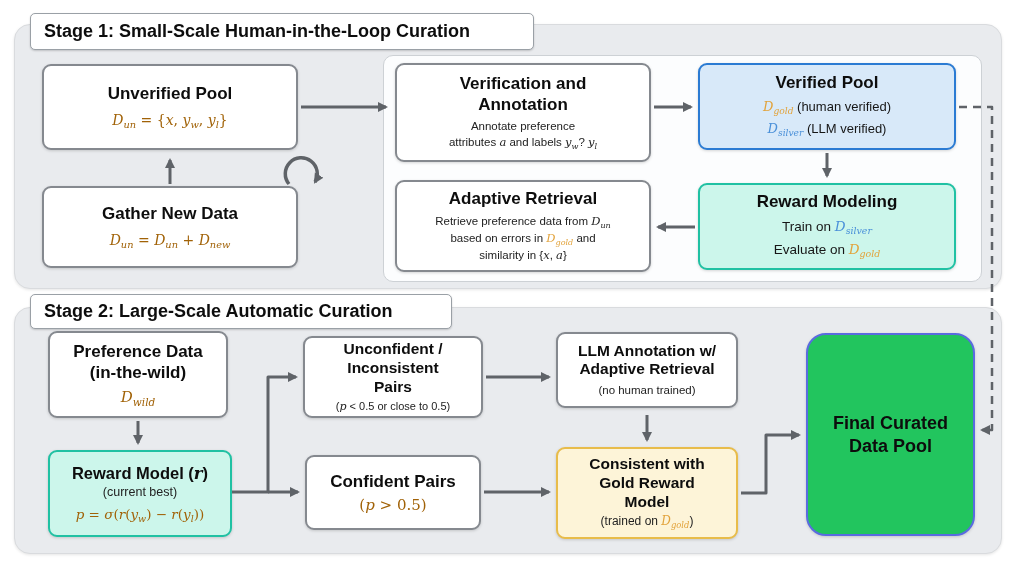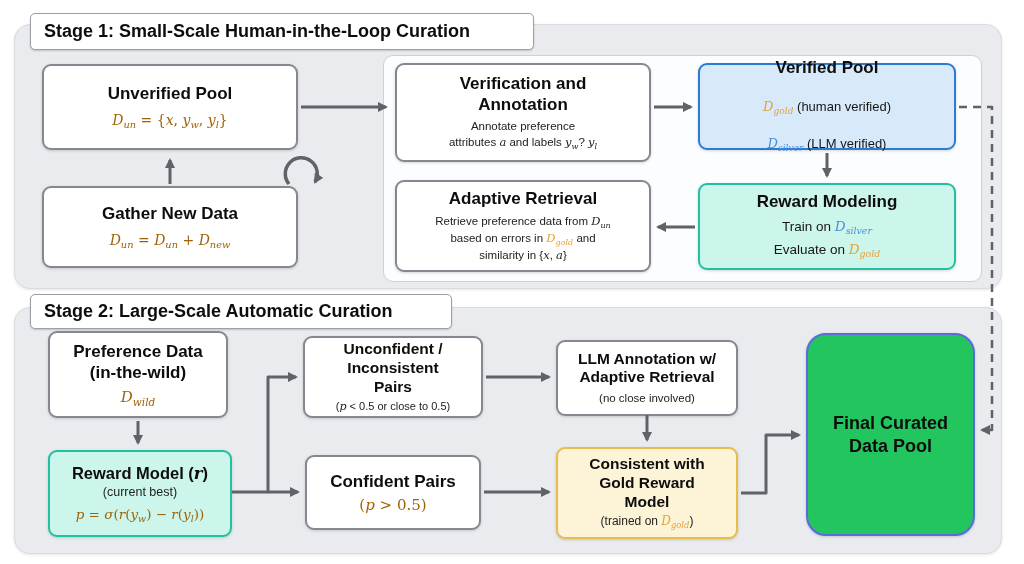--- a/index.html
+++ b/index.html
@@ -10,21 +10,21 @@
   .stage1 { left:14px; top:24px; width:986px; height:263px; }
   .stage2 { left:14px; top:307px; width:986px; height:245px; }
 
   .stage-title { position:absolute; background:#ffffff; border:1.5px solid #9aa0a6; border-radius:5px; box-shadow:0 1px 2px rgba(0,0,0,.18); display:flex; align-items:center; padding-left:13px; font-size:18px; font-weight:bold; color:#0d0d0d; }
   .stage1-title { left:30px; top:13px; width:489px; height:35px; }
   .stage2-title { left:30px; top:294px; width:407px; height:33px; }
 
   .panel { position:absolute; left:383px; top:55px; width:597px; height:225px; background:#fcfdfe; border:1.5px solid #cdd1d5; border-radius:10px; }
 
   .box { position:absolute; background:#ffffff; border:2px solid #85898f; border-radius:9px; box-shadow:0 1px 3px rgba(0,0,0,.16); display:flex; flex-direction:column; align-items:center; justify-content:center; text-align:center; box-sizing:border-box; padding:4px 6px; }
-  .box-blue   { background:#d8e9f9; border-color:#2b7bd3;gap:15px; }
+  .box-blue   { background:#d8e9f9; border-color:#2b7bd3; }
   .box-teal   { background:#ccf6eb; border-color:#20c1a3; }
   .box-gold   { background:#fdf4d8; border-color:#e8bc4a; }
   .box-purple { background:#22c55e; border-color:#5a6be0; border-width:2.5px; border-radius:20px; }
 
   .t17 { font-size:17px; font-weight:bold; line-height:1.25; color:#0d0d0d; }
   .t16 { font-size:15.5px; font-weight:bold; line-height:1.22; color:#0d0d0d; }
   .t18 { font-size:18px; font-weight:bold; line-height:1.25; color:#0d0d0d; }
 
   .formula { font-family:"DejaVu Serif", serif; font-size:14px; color:#a16207; margin-top:8px; }
   .formula-lg { font-size:15px; }
@@ -109,24 +109,24 @@
     <div class="t16">Inconsistent</div>
     <div class="t16">Pairs</div>
     <div class="note" style="font-size:11px; margin-top:2px;"><span>(</span><span class="i">p</span><span> &lt; 0.5 or close to 0.5)</span></div>
   </div>
 
   <div class="box" style="left:305px; top:455px; width:176px; height:75px;">
     <div class="t17">Confident Pairs</div>
     <div class="formula" style="margin-top:4px; font-size:15px;"><span>(</span><span class="i">p</span><span> &gt; 0.5)</span></div>
   </div>
 
-  <div class="box" style="left:556px; top:340px; width:182px; height:76px;">
+  <div class="box" style="left:556px; top:332px; width:182px; height:76px;">
     <div class="t16">LLM Annotation w/</div>
     <div class="t16">Adaptive Retrieval</div>
-    <div class="note mt4">(no close involved)</div>
+    <div class="note mt4">(no human trained)</div>
   </div>
 
   <div class="box box-gold" style="left:556px; top:447px; width:182px; height:92px;">
     <div class="t16">Consistent with</div>
     <div class="t16">Gold Reward</div>
     <div class="t16">Model</div>
     <div class="note" style="font-size:12px; margin-top:2px;"><span>(trained on </span><span class="i" style="color: rgb(226, 163, 60);">D</span><span class="i s" style="color: rgb(226, 163, 60);">gold</span><span>)</span></div>
   </div>
 
   <div class="box box-purple" style="left:806px; top:333px; width:169px; height:203px;">

